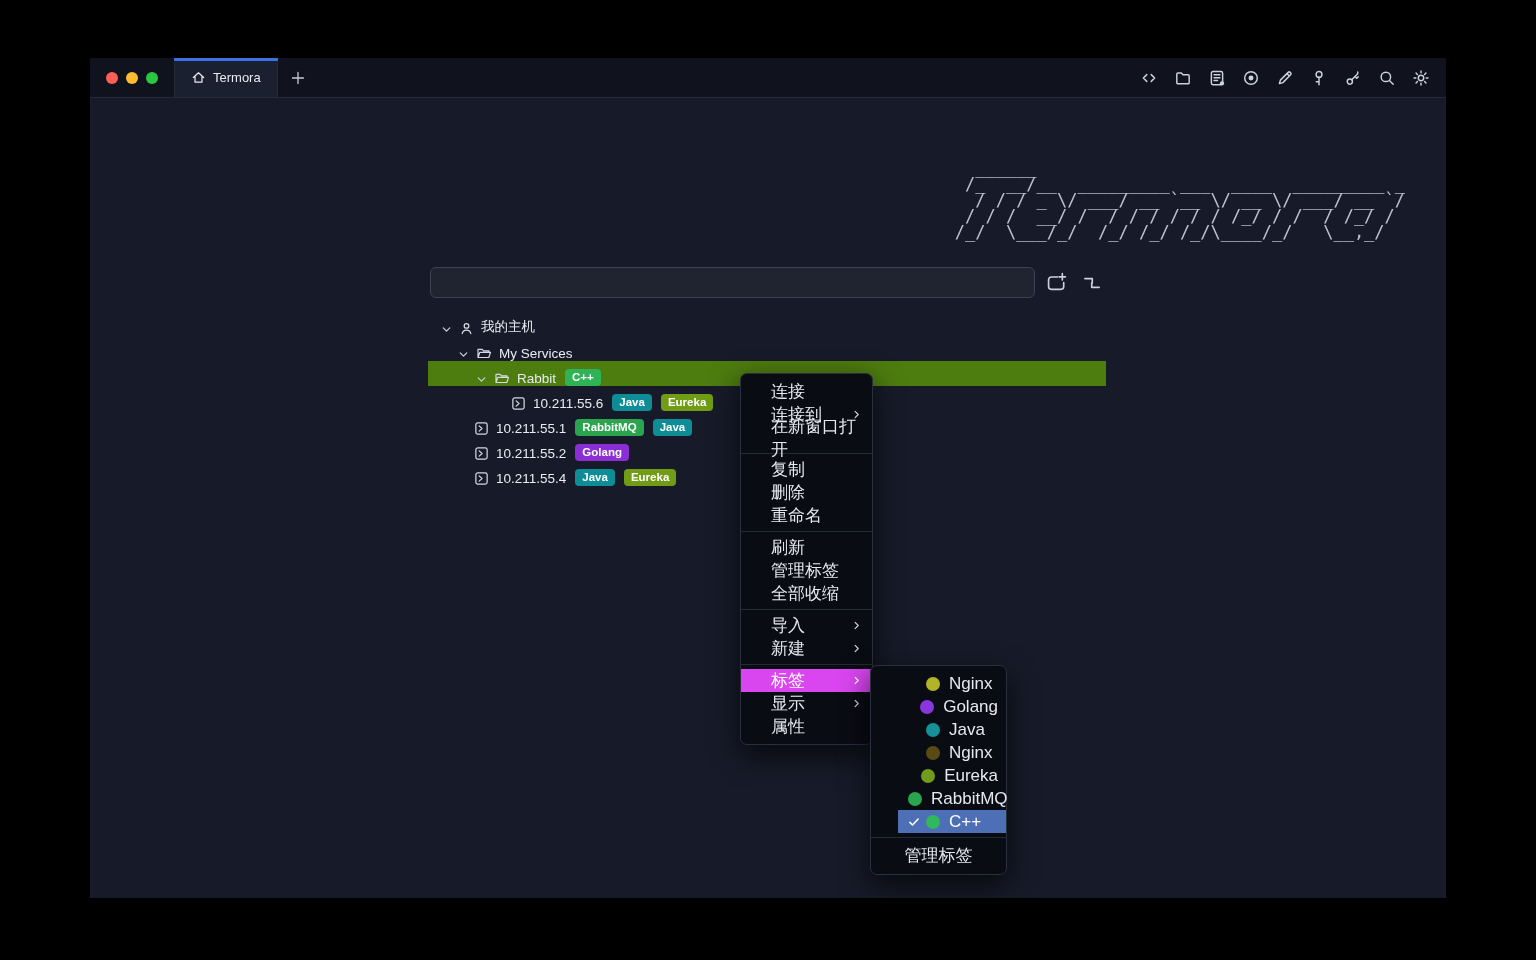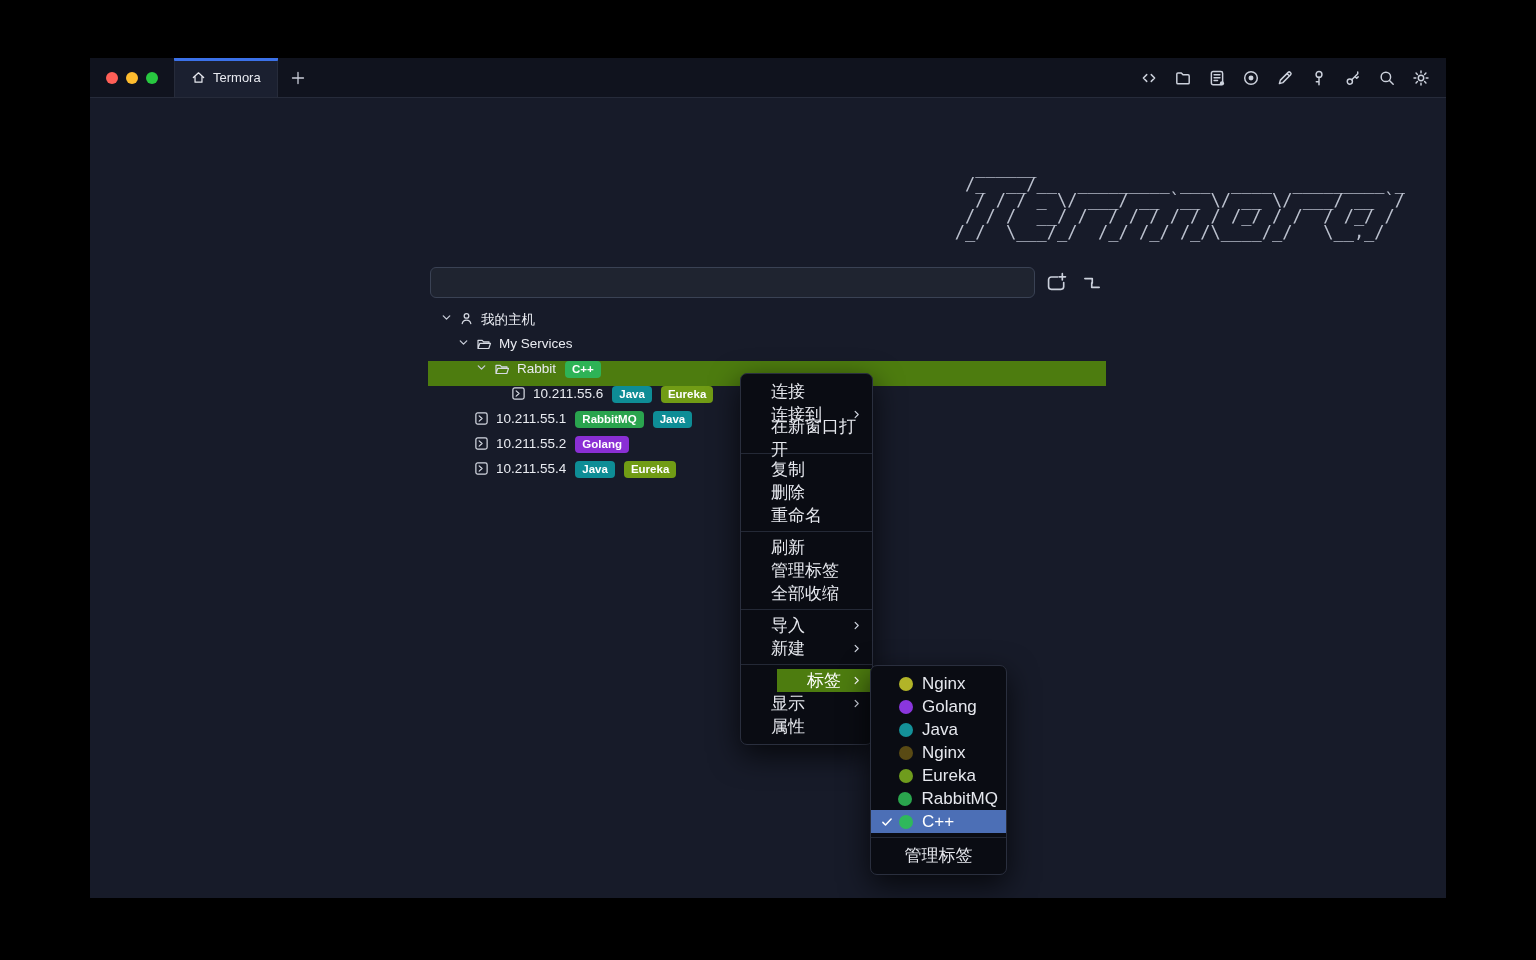--- a/index.html
+++ b/index.html
@@ -33,44 +33,44 @@
   
   .search { position:absolute; left:340px; top:209px; width:605px; height:31px;
     background:#1f2430; border:1px solid #3a4254; border-radius:6px; color:#e8eaf0;
     font-size:13px; padding:0 10px; outline:none; }
   .sbtn { position:absolute; top:213px; width:24px; height:24px; display:flex;
     align-items:center; justify-content:center; color:#ccd1dc; }
   .sbtn.add { left:954px; } .sbtn.fold { left:990px; }
 
   
   .tree { position:absolute; left:338px; top:253px; width:678px; }
-  .trow { height:25px; display:flex; align-items:flex-start; color:#e9ebf1;
+  .trow { height:25px; display:flex; align-items:flex-end; color:#e9ebf1;
     font-size:13.5px; white-space:nowrap; }
   .trow .chev { color:#c7ccd7; margin-right:6px; display:flex; }
   .trow .nicon { color:#d6dae3; margin-right:7px; display:flex; }
   .trow.sel { background:#4d7c0f; }
   .ind0{padding-left:12px} .ind1{padding-left:29px} .ind2{padding-left:47px}
   .ind3{padding-left:83px} .ind4{padding-left:46px}
   .badge { margin-left:9px; padding:2px 7px; border-radius:4px; color:#fff;
     font-size:11.5px; font-weight:700; line-height:13px; }
 
   
   .menu { position:absolute; background:#0a0c13; border:1px solid #2a2f3e;
     border-radius:7px; padding:6px 0; box-shadow:0 10px 30px rgba(0,0,0,.7);
     color:#e6e8ee; font-size:17px; }
   .cmenu { left:650px; top:315px; width:133px; }
   .mitem { height:23px; display:flex; align-items:center; padding:0 10px 0 30px; }
   .mitem .lbl { flex:1; }
   .mitem .arrow { color:#cfd4de; display:flex; }
-  .mitem.hl { background:#4d7c0f; color:#fff;margin-left:36px; }
+  .mitem.hl { background:#d946ef; color:#fff; }
   .mitem.hl .arrow { color:#fff; }
   .msep { height:1px; background:#242936; margin:4px 0; }
 
   .smenu { left:780px; top:607px; width:137px; }
-  .sitem { height:23px; display:flex; align-items:center; padding:0 8px 0 10px; }
+  .sitem { height:23px; display:flex; align-items:center; padding:0 8px 0 10px;margin-left:27px; }
   .sitem .ck { width:18px; display:flex; align-items:center; color:#fff; }
   .sitem .dot { width:14px; height:14px; border-radius:50%; margin-right:9px; flex:none; }
   .sitem.hl { background:#4c6fb6; color:#fff; }
   .manage { height:26px; display:flex; align-items:center; justify-content:center; }
 </style>
 </head>
 <body>
 
 <div class="window">
 

